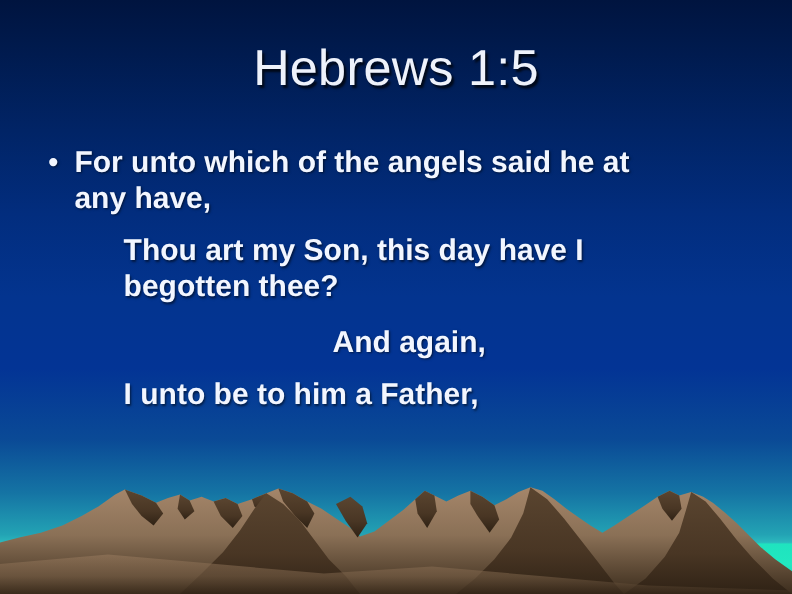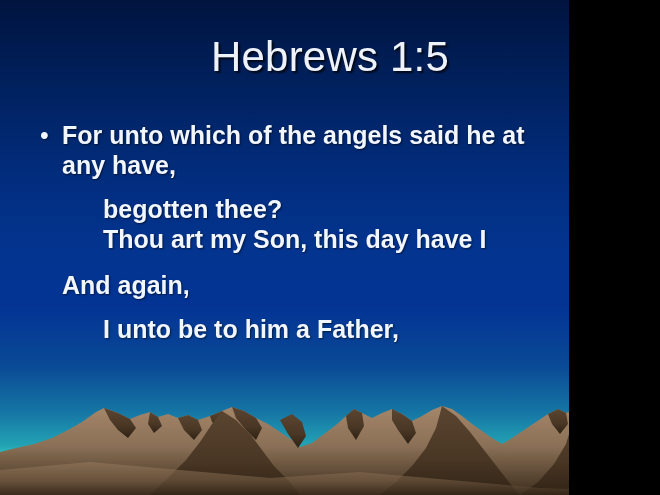--- a/index.html
+++ b/index.html
@@ -2,21 +2,21 @@
 <html><head>
 <meta charset="utf-8">
 <style>
   html, body {
     margin: 0;
     padding: 0;
     background: #000;
   }
   #slide {
     position: relative;
-    width: 569px;
+    width: 660px;
     height: 495px;
     overflow: hidden;
     font-family: "Liberation Sans", sans-serif;
     background: linear-gradient(to bottom,
         #00143f 0%,
         #001a4d 8%,
         #012466 22%,
         #022d7e 36%,
         #03348f 50%,
         #033495 62%,
@@ -81,20 +81,21 @@
     top: 0;
     font-size: 25px;
     line-height: 30px;
     color: #f2f6ff;
     text-shadow: 1px 1px 2px rgba(0,0,0,0.55);
   }
 
   
   .lvl1p {
     margin: 0 40px 0 62px;
+    text-align: center;
   }
 
   
   .lvl2 {
     margin: 0 40px 0 103px;
   }
   .gap-md { height: 14px; }
   .gap-lg { height: 16px; }
 </style>
 </head>
@@ -159,22 +160,22 @@
 
     <div class="lvl1">
       <span class="bullet">•</span>
       <div class="line">For unto which of the angels said he at</div>
       <div class="line">any have,</div>
     </div>
 
     <div class="gap-md"></div>
 
     <div class="lvl2">
+      <div class="line">Thou art my Son, this day have I</div>
       <div class="line">begotten thee?</div>
-      <div class="line">Thou art my Son, this day have I</div>
     </div>
 
     <div class="gap-lg"></div>
 
     <div class="lvl1p">
       <div class="line">And again,</div>
     </div>
 
     <div class="gap-md"></div>
 

